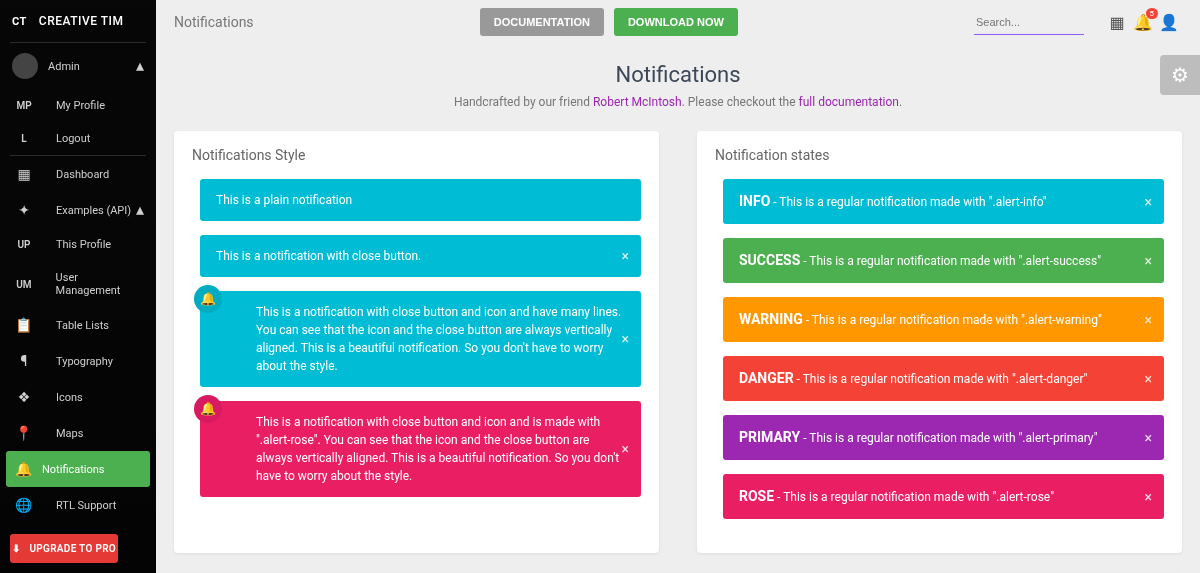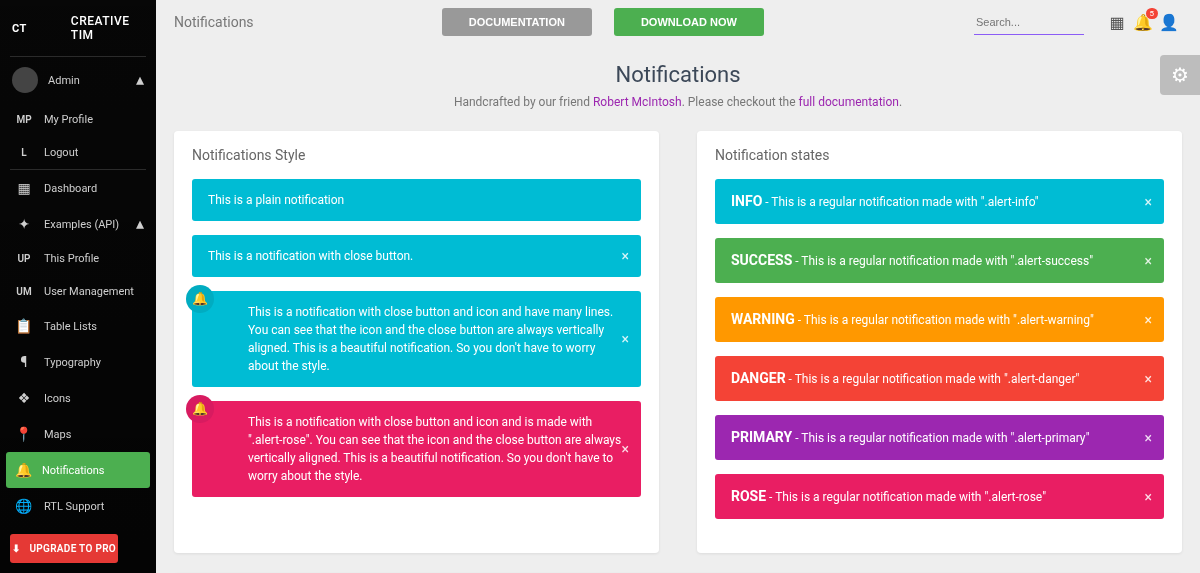--- a/index.html
+++ b/index.html
@@ -1,49 +1,49 @@
 <!DOCTYPE html>
 <html><head>
 <meta charset="utf-8">
 <style>
 * { box-sizing: border-box; margin: 0; padding: 0; }
 body { font-family: -apple-system, BlinkMacSystemFont, "Segoe UI", Roboto, Arial, sans-serif; background: #eeeeee; width: 1200px; height: 573px; overflow: hidden; font-size: 13px; color: #3c4858; }
 .sidebar { position: fixed; left: 0; top: 0; width: 156px; height: 100%; background: #1a1a1a; color: #fff; overflow-y: auto; }
 .sidebar::after { content:""; position:absolute; top:0; left:0; right:0; bottom:0; background:linear-gradient(rgba(0,0,0,0.75),rgba(0,0,0,0.85)); z-index:-1;}
-.brand { display:flex; align-items:center; padding: 14px 12px; font-size: 12px; letter-spacing: .5px; font-weight: 500; gap: 32px; }
+.brand { display:flex; align-items:center; padding: 14px 12px; font-size: 12px; letter-spacing: .5px; font-weight: 500; }
 .brand .ct { font-size: 11px; font-weight: 700; margin-right: 12px; }
 .sb-divider { height:1px; background: rgba(255,255,255,0.15); margin: 0 10px; }
 .sb-item { display:flex; align-items:center; padding: 10px 12px; font-size: 11px; color: #cfcfcf; cursor:pointer; }
-.sb-item .ic { width: 24px; display:flex; justify-content:center; margin-right: 8px; font-size: 14px; }
+.sb-item .ic { width: 24px; display:flex; justify-content:center; margin-right: 20px; font-size: 14px; }
 .sb-item.small .ic { font-size: 10px; font-weight:600; }
 .sb-item.active { background: #4caf50; color:#fff; border-radius:3px; margin: 0 6px; padding: 10px 6px; }
 .sb-item.active .ic { margin-right:6px; }
 .sb-caret { margin-left:auto; font-size:16px; line-height:10px; }
 .avatar { width:26px; height:26px; border-radius:50%; background:#444; margin-right:10px; display:inline-block; }
 .upgrade { position:fixed; left:10px; bottom:10px; width:108px; background:#e53935; color:#fff; text-align:center; padding:9px 0; font-size:10px; font-weight:600; border-radius:3px; cursor:pointer; letter-spacing:.3px; }
 .upgrade .arrow { margin-right:6px; }
 .main { margin-left:156px; position:relative; height:573px; overflow-y:auto; }
 .topbar { display:flex; align-items:center; padding: 8px 18px 12px; }
 .crumb { color:#777; font-size:14px; }
 .spacer { flex:1; }
-.btn { padding: 8px 27px; font-size:11px; font-weight:600; border-radius:3px; border:none; cursor:pointer; color:#fff; margin-right:22px; }
+.btn { padding: 8px 14px; font-size:11px; font-weight:600; border-radius:3px; border:none; cursor:pointer; color:#fff; margin-right:10px; }
 .btn-grey { background:#999; }
 .btn-green { background:#4caf50; }
 .search { border:none; border-bottom:1px solid #8b5cf6; background:transparent; padding:6px 2px; width:110px; font-size:11px; outline:none; margin-right:20px; }
 .tb-icon { width:26px; display:inline-flex; justify-content:center; color:#555; cursor:pointer; font-size:16px; position:relative; }
 .badge { position:absolute; top:-5px; right:-2px; background:#f44336; color:#fff; font-size:8px; border-radius:8px; padding:1px 4px; }
 .gear-fab { position:fixed; right:0; top:55px; background:#bdbdbd; color:#fff; width:40px; height:40px; display:flex; align-items:center; justify-content:center; border-radius:4px 0 0 4px; cursor:pointer; font-size:20px; }
 .hero { text-align:center; padding: 14px 0 22px; }
 .hero h2 { font-size:22px; font-weight:400; margin-bottom:8px; }
 .hero p { font-size:12px; color:#777; }
 .hero a { color:#9c27b0; text-decoration:none; }
 .row { display:flex; gap:38px; padding: 0 18px 20px; }
 .card { background:#fff; border-radius:4px; flex:1; padding:16px 18px 20px; box-shadow:0 1px 3px rgba(0,0,0,0.08); }
 .card h3 { font-size:14px; font-weight:400; color:#666; margin-bottom:16px; }
-.alert { border-radius:3px; padding:12px 16px; color:#fff; font-size:12px; margin-bottom:14px; position:relative; line-height:1.5; }
+.alert { border-radius:3px; padding:12px 16px; color:#fff; font-size:12px; margin-bottom:14px; position:relative; line-height:1.5;margin-left:8px; }
 .alert .close { position:absolute; right:12px; top:50%; transform:translateY(-50%); cursor:pointer; font-size:14px; opacity:.85; }
 .alert.with-icon { padding-left:56px; }
 .alert-icon { position:absolute; left:-6px; top:-6px; width:28px; height:28px; border-radius:50%; display:flex; align-items:center; justify-content:center; font-size:13px; }
 .c-info { background:#00bcd4; }
 .c-info-ic { background:#00acc1; }
 .c-success { background:#4caf50; }
 .c-warning { background:#ff9800; }
 .c-danger { background:#f44336; }
 .c-primary { background:#9c27b0; }
 .c-rose { background:#e91e63; }

